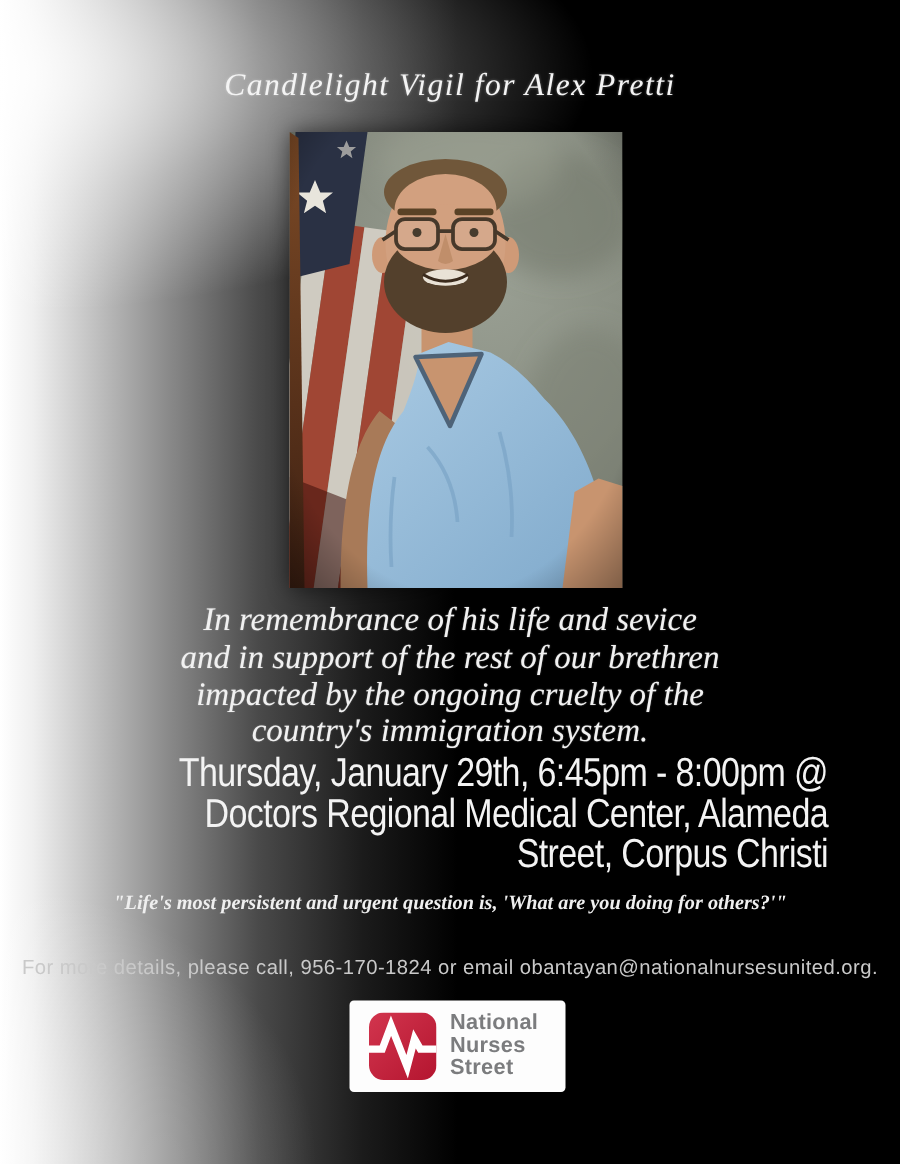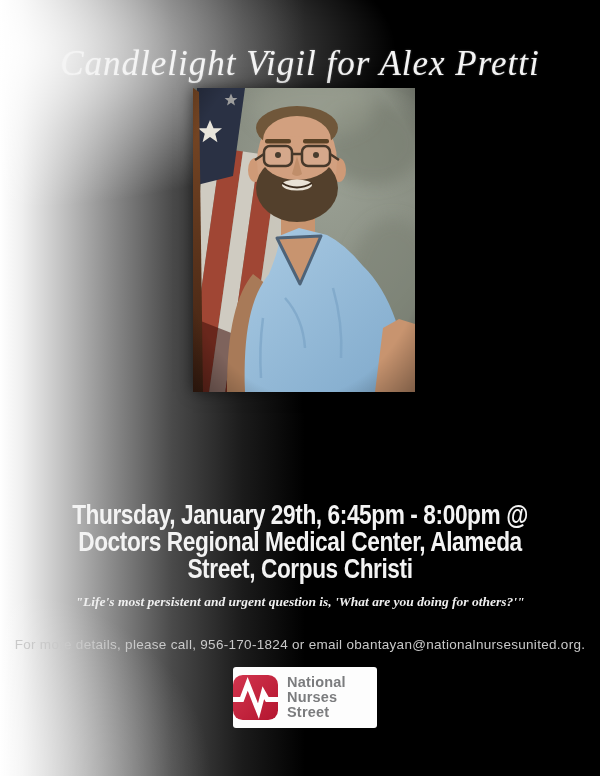--- a/index.html
+++ b/index.html
@@ -7,52 +7,52 @@
     position:relative;width:600px;height:776px;overflow:hidden;
     font-family:"Liberation Serif", serif;
     background-color:#000;
     background-image:
       radial-gradient(ellipse 560px 210px at -30px 50px, rgba(255,255,255,0.95) 0%, rgba(255,255,255,0.40) 40%, rgba(255,255,255,0) 76%),
       radial-gradient(ellipse 330px 270px at -20px 100%, rgba(255,255,255,0.50) 0%, rgba(255,255,255,0) 70%),
       linear-gradient(90deg,#ffffff 0px,#efefef 22px,#c2c2c2 62px,#8a8a8a 112px,#4a4a4a 172px,#1b1b1b 242px,#000000 305px);
   }
   .title{
     position:absolute;top:44px;left:0;right:0;margin:0;text-align:center;
-    font-size:35px;font-style:italic;font-weight:400;color:#f4f4f4;
+    font-size:21px;font-style:italic;font-weight:400;color:#f4f4f4;
     letter-spacing:1px;text-shadow:0 0 2px rgba(255,255,255,0.35);
   }
   .photo{
     position:absolute;left:193px;top:88px;width:222px;height:304px;
     box-shadow:0 0 14px rgba(0,0,0,0.55);
   }
   .photo svg{display:block;}
   .memorial{
     position:absolute;top:401px;left:0;right:0;text-align:center;
     font-style:italic;font-size:22px;line-height:24.8px;color:#f1f1f1;
     text-shadow:0 0 1px rgba(255,255,255,0.45);
   }
   .event{
-    position:absolute;top:502px;left:0;right:0;text-align:center;
-    font-family:"Liberation Sans", sans-serif;font-weight:700;
+    position:absolute;top:502px;left:0;right:0;text-align:right;
+    font-family:"Liberation Sans", sans-serif;font-weight:400;
     font-size:27px;line-height:27px;color:#f3f3f3;letter-spacing:-0.5px;
   }
   .event .event-line{display:block;transform:scaleX(0.84);transform-origin:50% 50%;}
   .quote{
     position:absolute;top:594px;left:0;right:0;text-align:center;
     font-style:italic;font-weight:700;font-size:13.5px;line-height:15.5px;color:#efefef;
   }
   .contact{
     position:absolute;top:637px;left:0;right:0;text-align:center;
     font-family:"Liberation Sans", sans-serif;font-size:13.5px;
     color:#c9c9c9;letter-spacing:0.3px;
   }
   .logo{
     position:absolute;left:233px;top:667px;width:144px;height:61px;
     background:#fdfdfd;border-radius:3px;
-    display:flex;align-items:center;gap:9px;box-sizing:border-box;
+    display:flex;align-items:center;gap:9px;box-sizing:border-box;padding-left:13px;
   }
   .logo-icon{width:45px;height:45px;display:block;flex:0 0 auto;}
   .logo-text{
     font-family:"Liberation Sans", sans-serif;font-weight:700;
     font-size:14.5px;line-height:14.8px;color:#7b7c7e;letter-spacing:0.2px;
   }
 </style>
 </head>
 <body>
 
@@ -139,20 +139,26 @@
             <rect x="109" y="58" width="28" height="20" rx="6"></rect>
             <path d="M99,66 L109,66 M71,66 L62,72 M137,66 L146,72" fill="none"></path>
           </g>
         </g>
 
         <rect width="222" height="304" fill="url(#vign)"></rect>
       </g>
     </svg>
   </div>
 
+  <div class="memorial">
+    <div>In remembrance of his life and sevice</div>
+    <div>and in support of the rest of our brethren</div>
+    <div>impacted by the ongoing cruelty of the</div>
+    <div>country's immigration system.</div>
+  </div>
 
   <div class="event">
     <span class="event-line">Thursday, January 29th, 6:45pm - 8:00pm @</span>
     <span class="event-line">Doctors Regional Medical Center, Alameda</span>
     <span class="event-line">Street, Corpus Christi</span>
   </div>
 
   <div class="quote">
     <div>"Life's most persistent and urgent question is, 'What are you doing for others?'"</div>
   </div>

